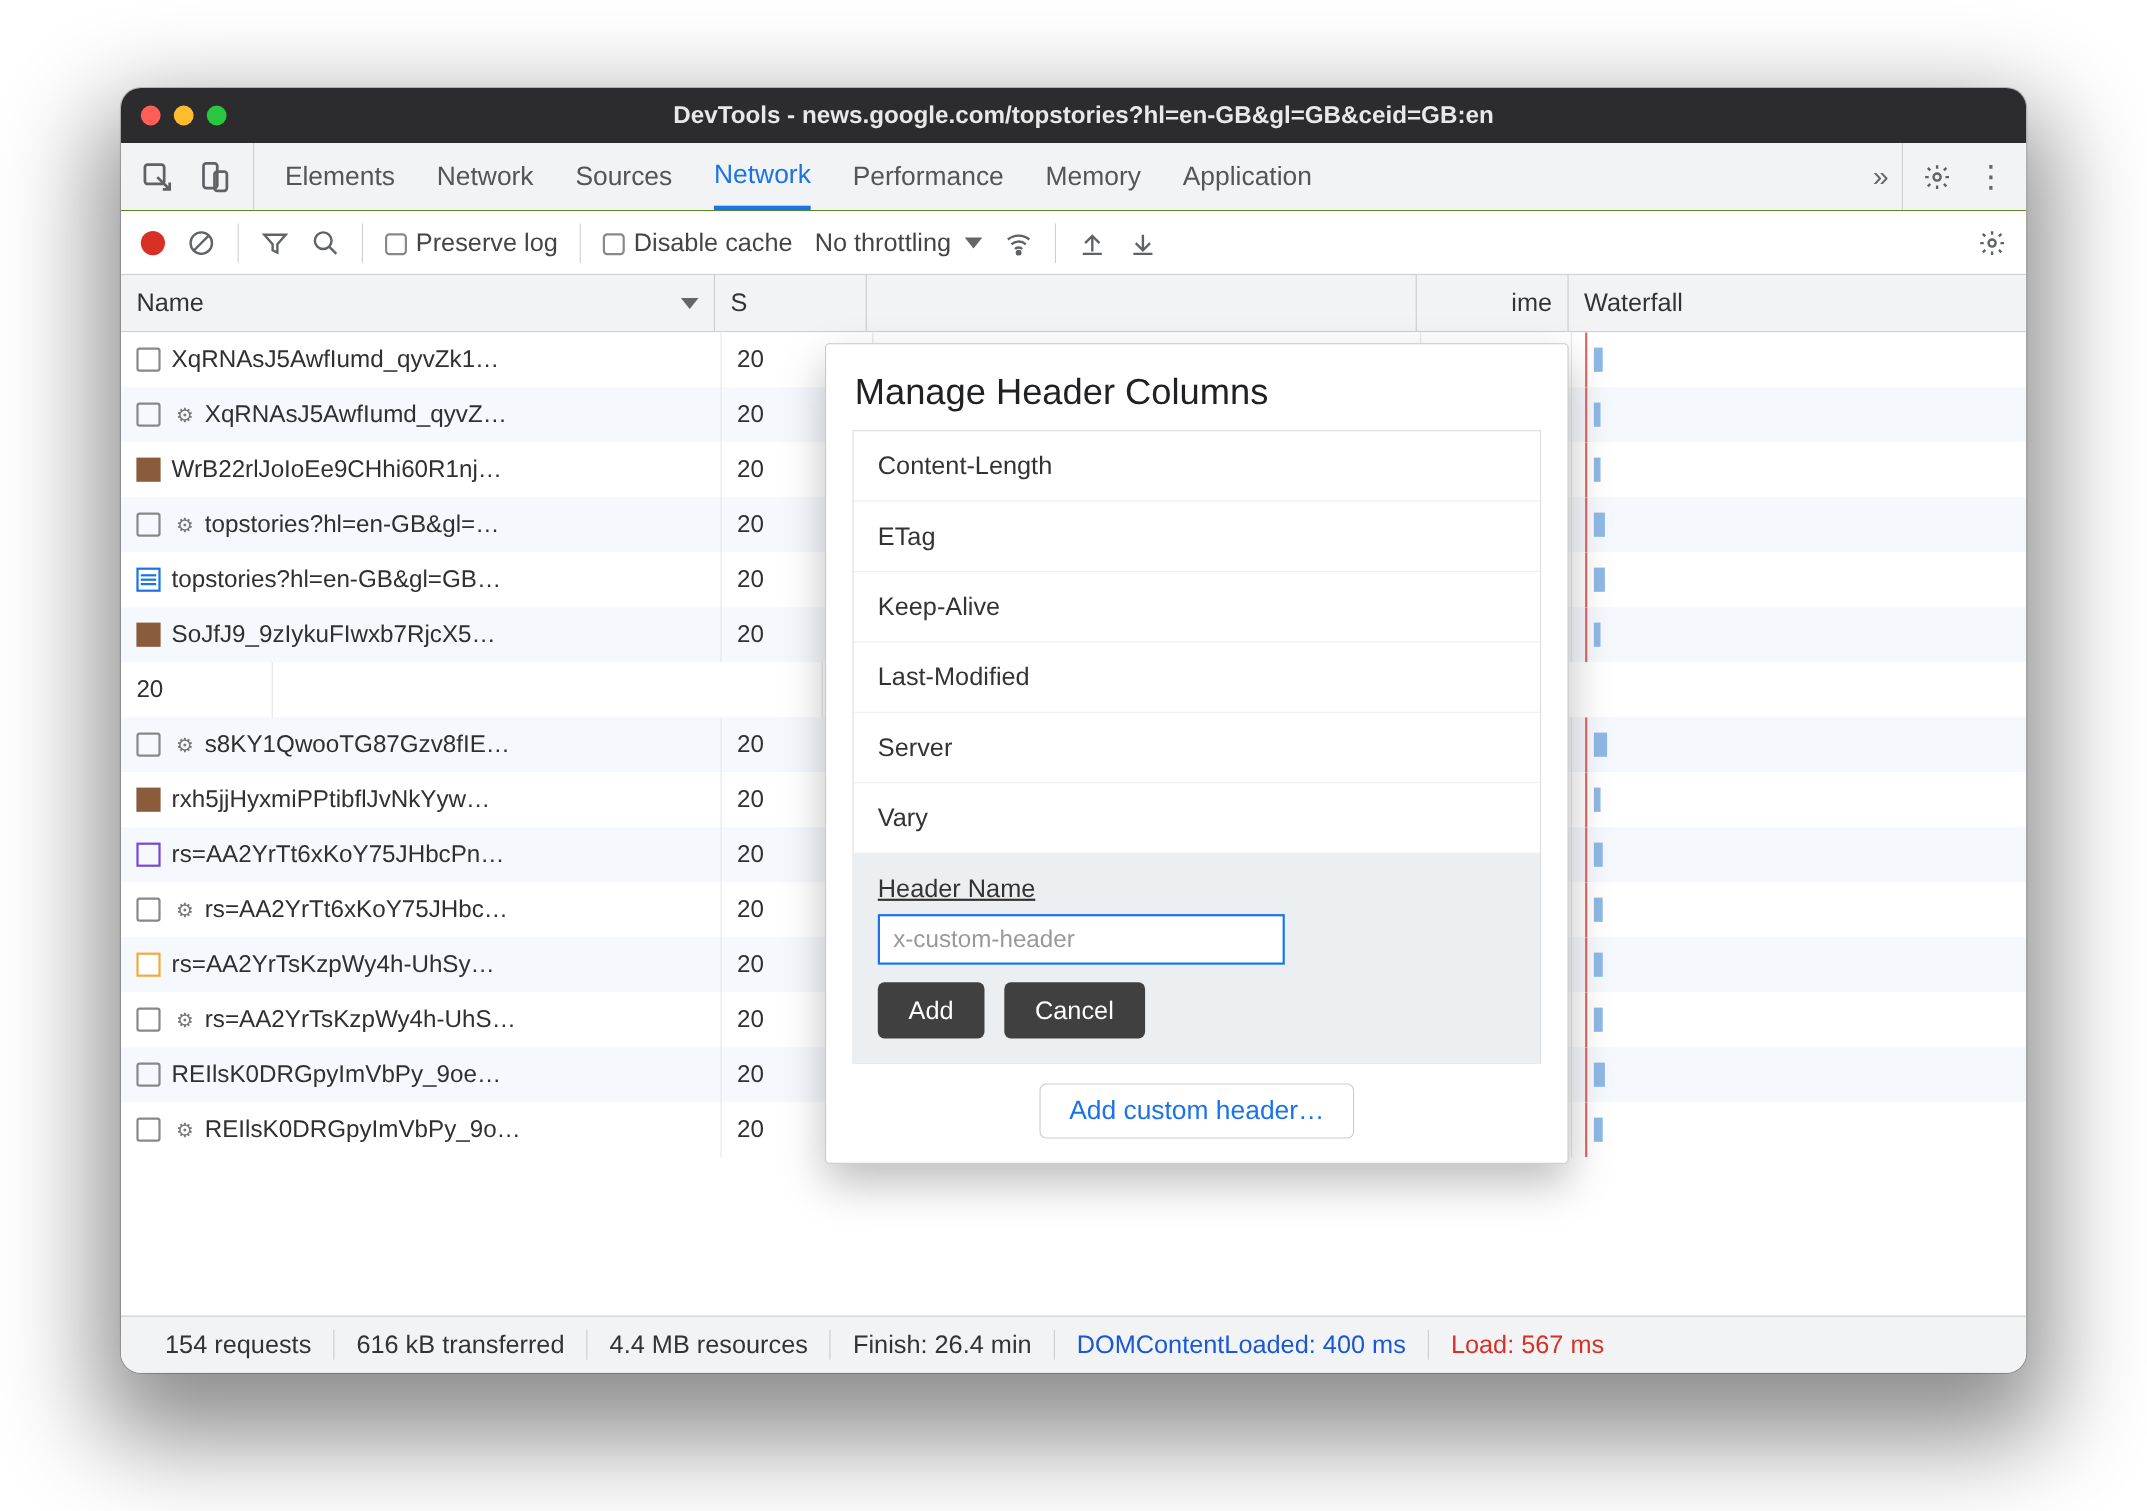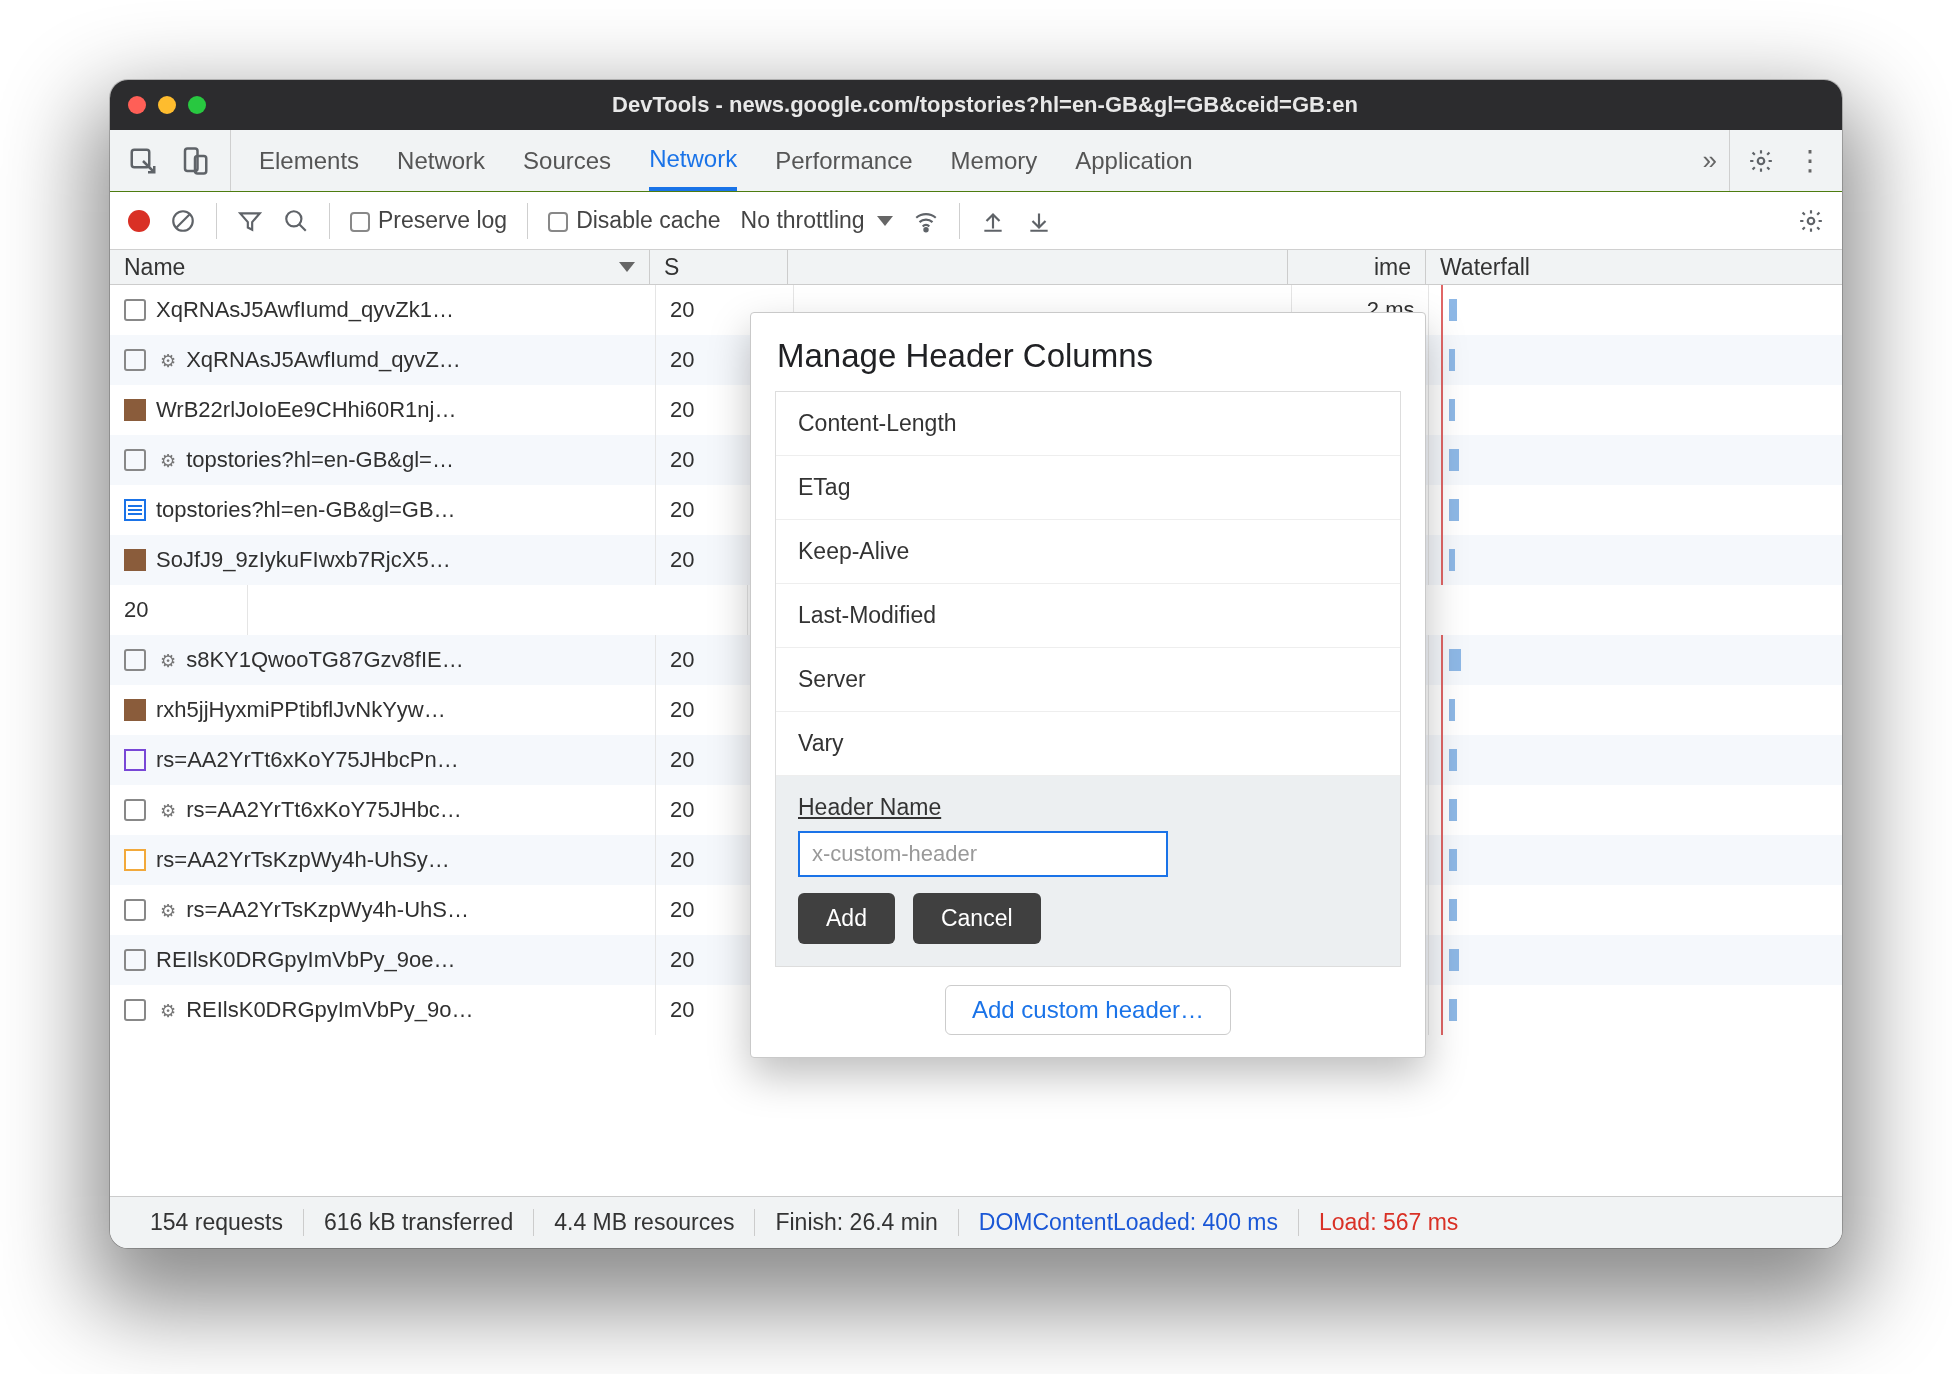--- a/index.html
+++ b/index.html
@@ -28,21 +28,21 @@
 
   
   .toolbar { height:58px; border-bottom:1px solid #d0d0d0; display:flex; align-items:center; gap:20px; padding:0 18px; background:#fff; font-size:23px; color:#444; }
   .record { width:22px; height:22px; border-radius:50%; background:#d93025; }
   .checkbox { width:20px; height:20px; border:2px solid #888; border-radius:4px; display:inline-block; vertical-align:middle; margin-right:8px; }
   .divider { width:1px; height:36px; background:#cfcfcf; }
   .throttling { display:flex; align-items:center; gap:12px; }
   .tri-down { width:0;height:0;border-left:8px solid transparent;border-right:8px solid transparent;border-top:10px solid #666; }
 
   
-  .tablehead { height:35px; border-bottom:1px solid #ccc; display:flex; background:#f1f3f4; font-size:23px; color:#333; }
+  .tablehead { height:52px; border-bottom:1px solid #ccc; display:flex; background:#f1f3f4; font-size:23px; color:#333; }
   .th { display:flex; align-items:center; padding:0 14px; border-right:1px solid #ccc; }
   .th.name { width:540px; justify-content:space-between;}
   .th.status{ width:138px;}
   .th.time{ width:138px; justify-content:flex-end;}
   .th.waterfall{ width:414px; border-right:none;}
   .gap-mid { width:500px; border-right:1px solid #ccc;}
 
   
   .rows { height: 770px; overflow:hidden; position:relative; }
   .row { height:50px; display:flex; align-items:center; font-size:22px; color:#303030; }

